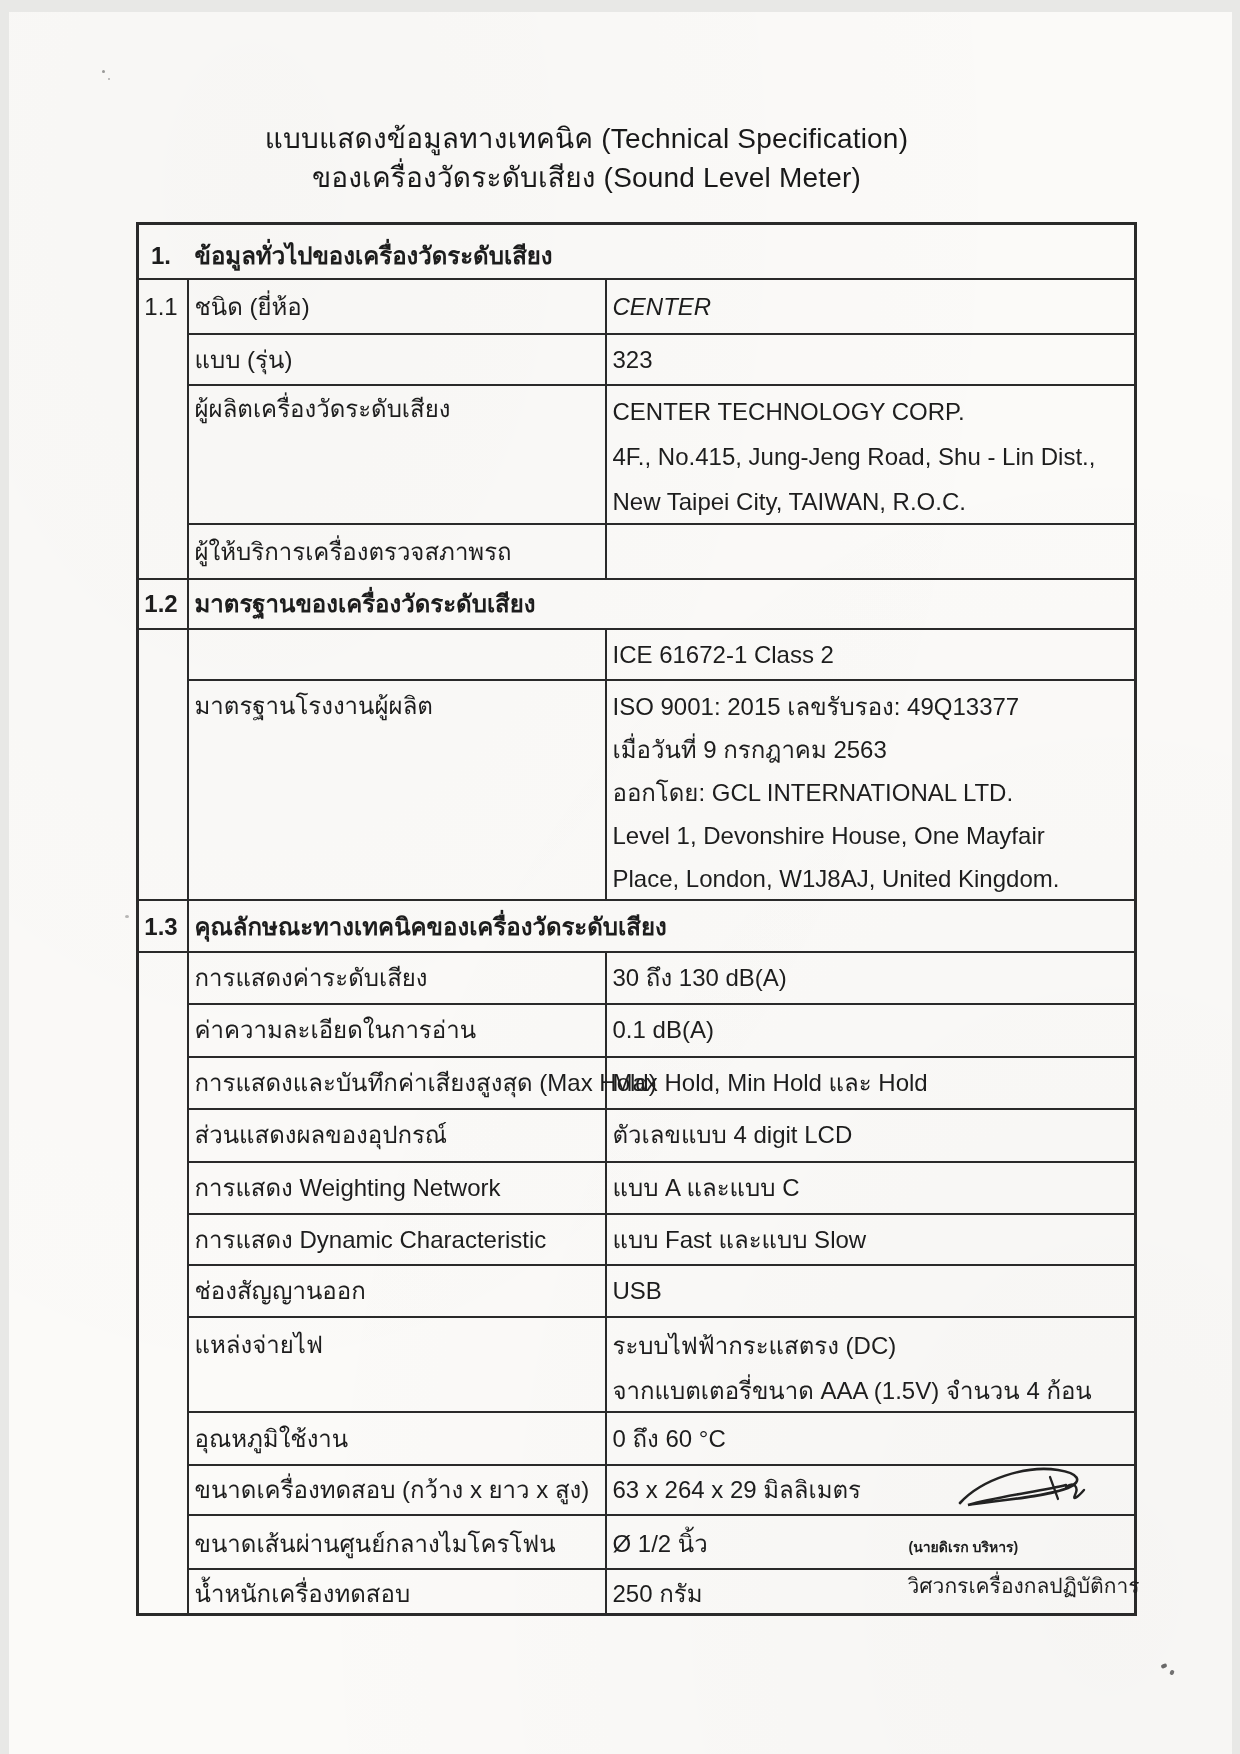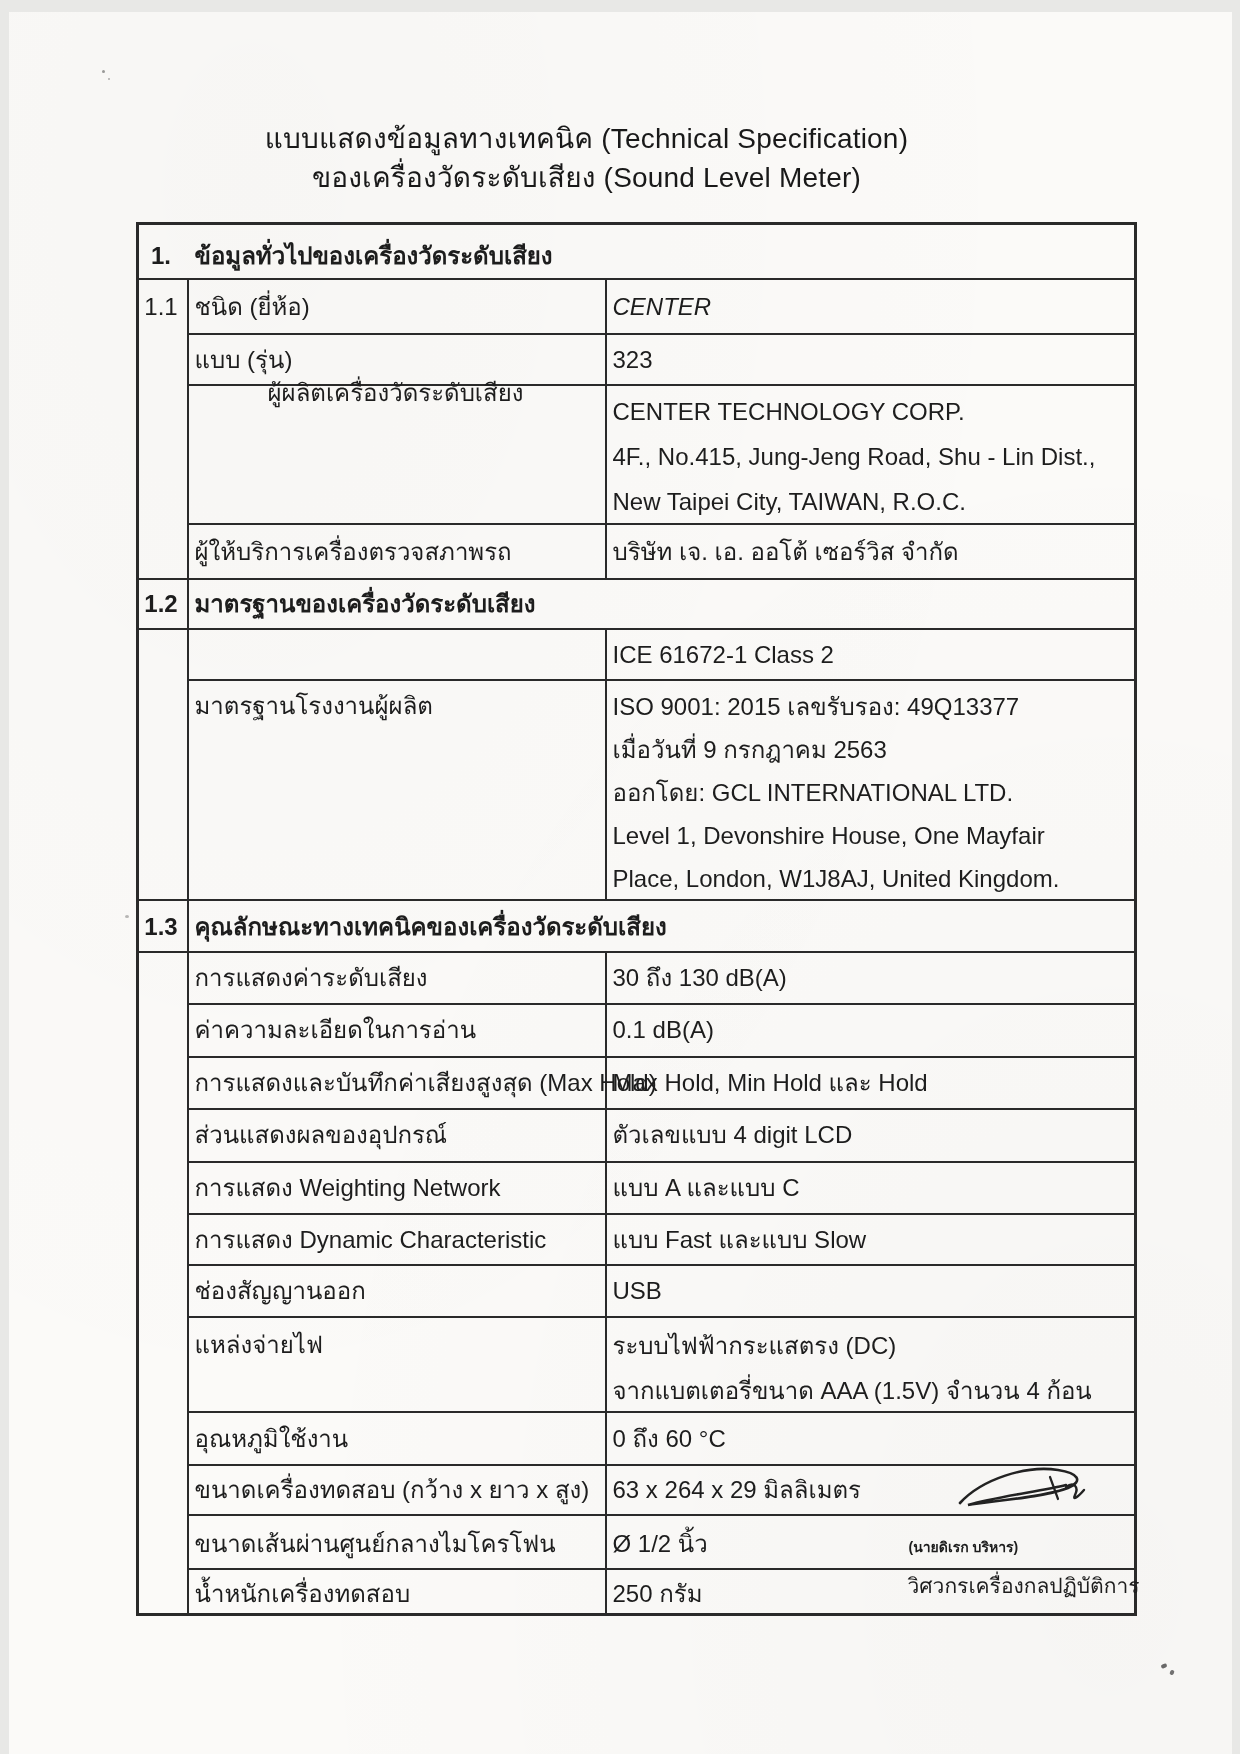--- a/index.html
+++ b/index.html
@@ -81,29 +81,28 @@
   <div class="abs cell num sec" style="top:229px;">1.</div>
   <div class="abs cell lab sec" style="top:229px;width:900px;">ข้อมูลทั่วไปของเครื่องวัดระดับเสียง</div>
 
   <div class="abs cell num" style="top:280px;">1.1</div>
   <div class="abs cell lab" style="top:280px;">ชนิด (ยี่ห้อ)</div>
   <div class="abs cell val" style="top:280px;font-style:italic;">CENTER</div>
 
   <div class="abs cell lab" style="top:333px;">แบบ (รุ่น)</div>
   <div class="abs cell val" style="top:333px;">323</div>
 
-  <div class="abs cell lab" style="top:366px;text-align:center;">ผู้ผลิตเครื่องวัดระดับเสียง</div>
+  <div class="abs cell lab" style="top:382px;">ผู้ผลิตเครื่องวัดระดับเสียง</div>
   <div class="abs cell val ml" style="top:377px;">
     <div>CENTER TECHNOLOGY CORP.</div>
     <div>4F., No.415, Jung-Jeng Road, Shu - Lin Dist.,</div>
     <div>New Taipei City, TAIWAN, R.O.C.</div>
   </div>
 
   <div class="abs cell lab" style="top:525px;">ผู้ให้บริการเครื่องตรวจสภาพรถ</div>
-  <div class="abs cell val" style="top:525px;">บริษัท เจ. เอ. ออโต้ เซอร์วิส จำกัด</div>
 
   <div class="abs cell num sec" style="top:577px;">1.2</div>
   <div class="abs cell lab sec" style="top:577px;width:900px;">มาตรฐานของเครื่องวัดระดับเสียง</div>
 
   <div class="abs cell val" style="top:628px;">ICE 61672-1 Class 2</div>
 
   <div class="abs cell lab" style="top:679px;">มาตรฐานโรงงานผู้ผลิต</div>
   <div class="abs cell val ml ml7" style="top:673px;">
     <div>ISO 9001: 2015 เลขรับรอง: 49Q13377</div>
     <div>เมื่อวันที่ 9 กรกฎาคม 2563</div>

